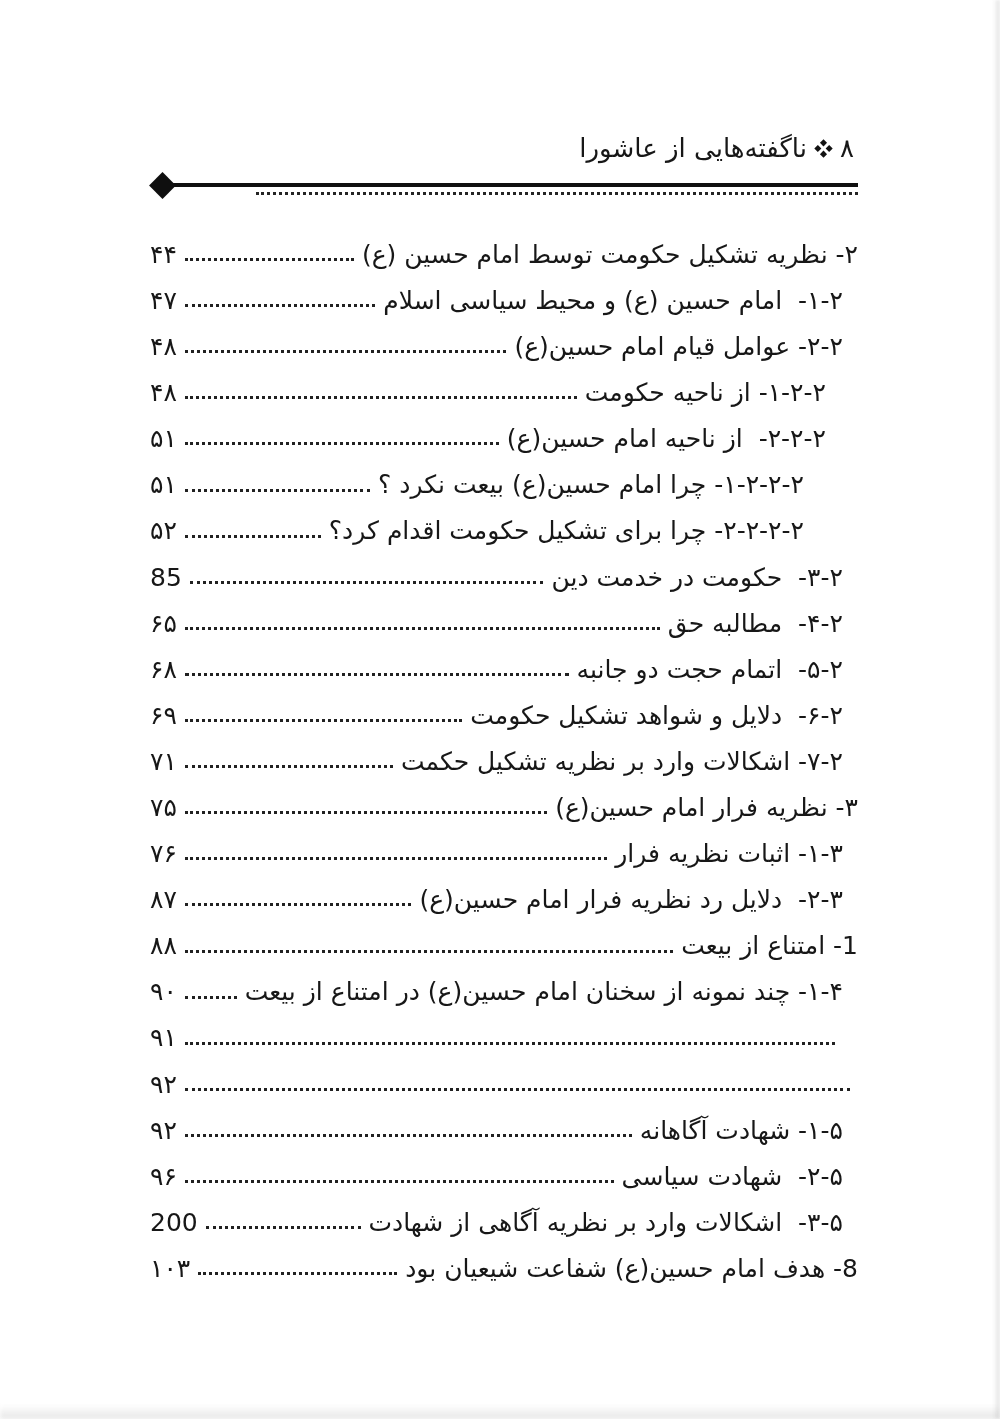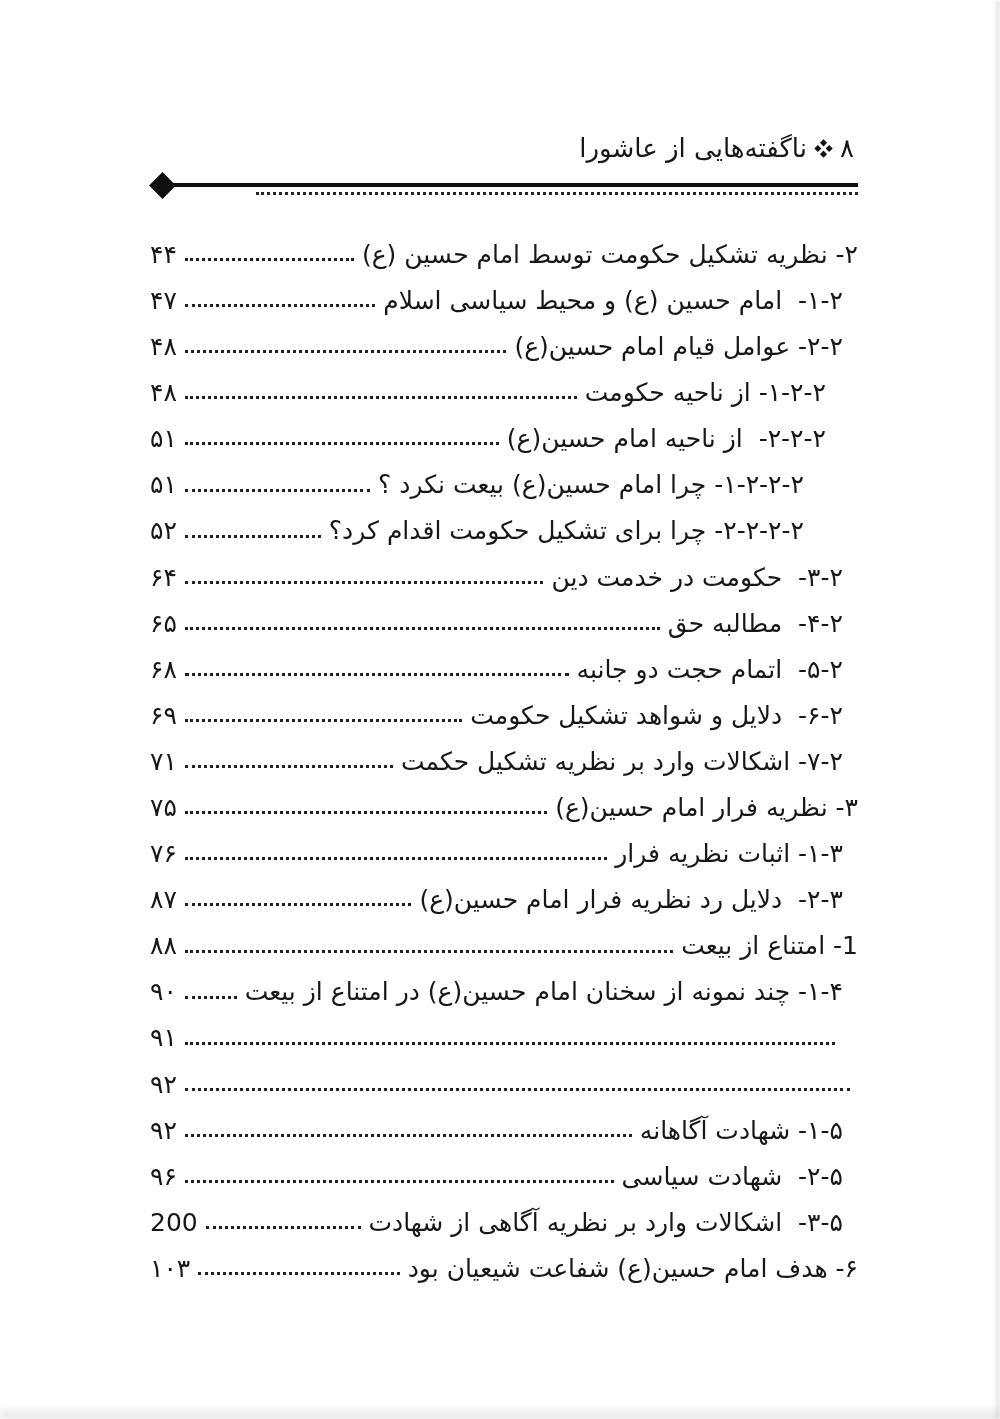--- a/index.html
+++ b/index.html
@@ -175,21 +175,21 @@
 
     <div class="toc-row lvl-4">
       <span class="entry-label">۲-۲-۲-۲- چرا برای تشکیل حکومت اقدام کرد؟</span>
       <span class="leader"></span>
       <span class="page-num">۵۲</span>
     </div>
 
     <div class="toc-row lvl-2">
       <span class="entry-label">۳-۲-  حکومت در خدمت دین</span>
       <span class="leader"></span>
-      <span class="page-num">۶۴</span>
+      <span class="page-num">85</span>
     </div>
 
     <div class="toc-row lvl-2">
       <span class="entry-label">۴-۲-  مطالبه حق</span>
       <span class="leader"></span>
       <span class="page-num">۶۵</span>
     </div>
 
     <div class="toc-row lvl-2">
       <span class="entry-label">۵-۲-  اتمام حجت دو جانبه</span>
@@ -261,21 +261,21 @@
       <span class="page-num">۹۶</span>
     </div>
 
     <div class="toc-row lvl-2">
       <span class="entry-label">۳-۵-  اشکالات وارد بر نظریه آگاهی از شهادت</span>
       <span class="leader"></span>
       <span class="page-num">200</span>
     </div>
 
     <div class="toc-row lvl-1">
-      <span class="entry-label">۶- هدف امام حسین(ع) شفاعت شیعیان بود</span>
+      <span class="entry-label">8- هدف امام حسین(ع) شفاعت شیعیان بود</span>
       <span class="leader"></span>
       <span class="page-num">۱۰۳</span>
     </div>
   </div>
 
   <div class="scan-right"></div>
   <div class="scan-bottom"></div>
 </div>
 
 </body></html>

